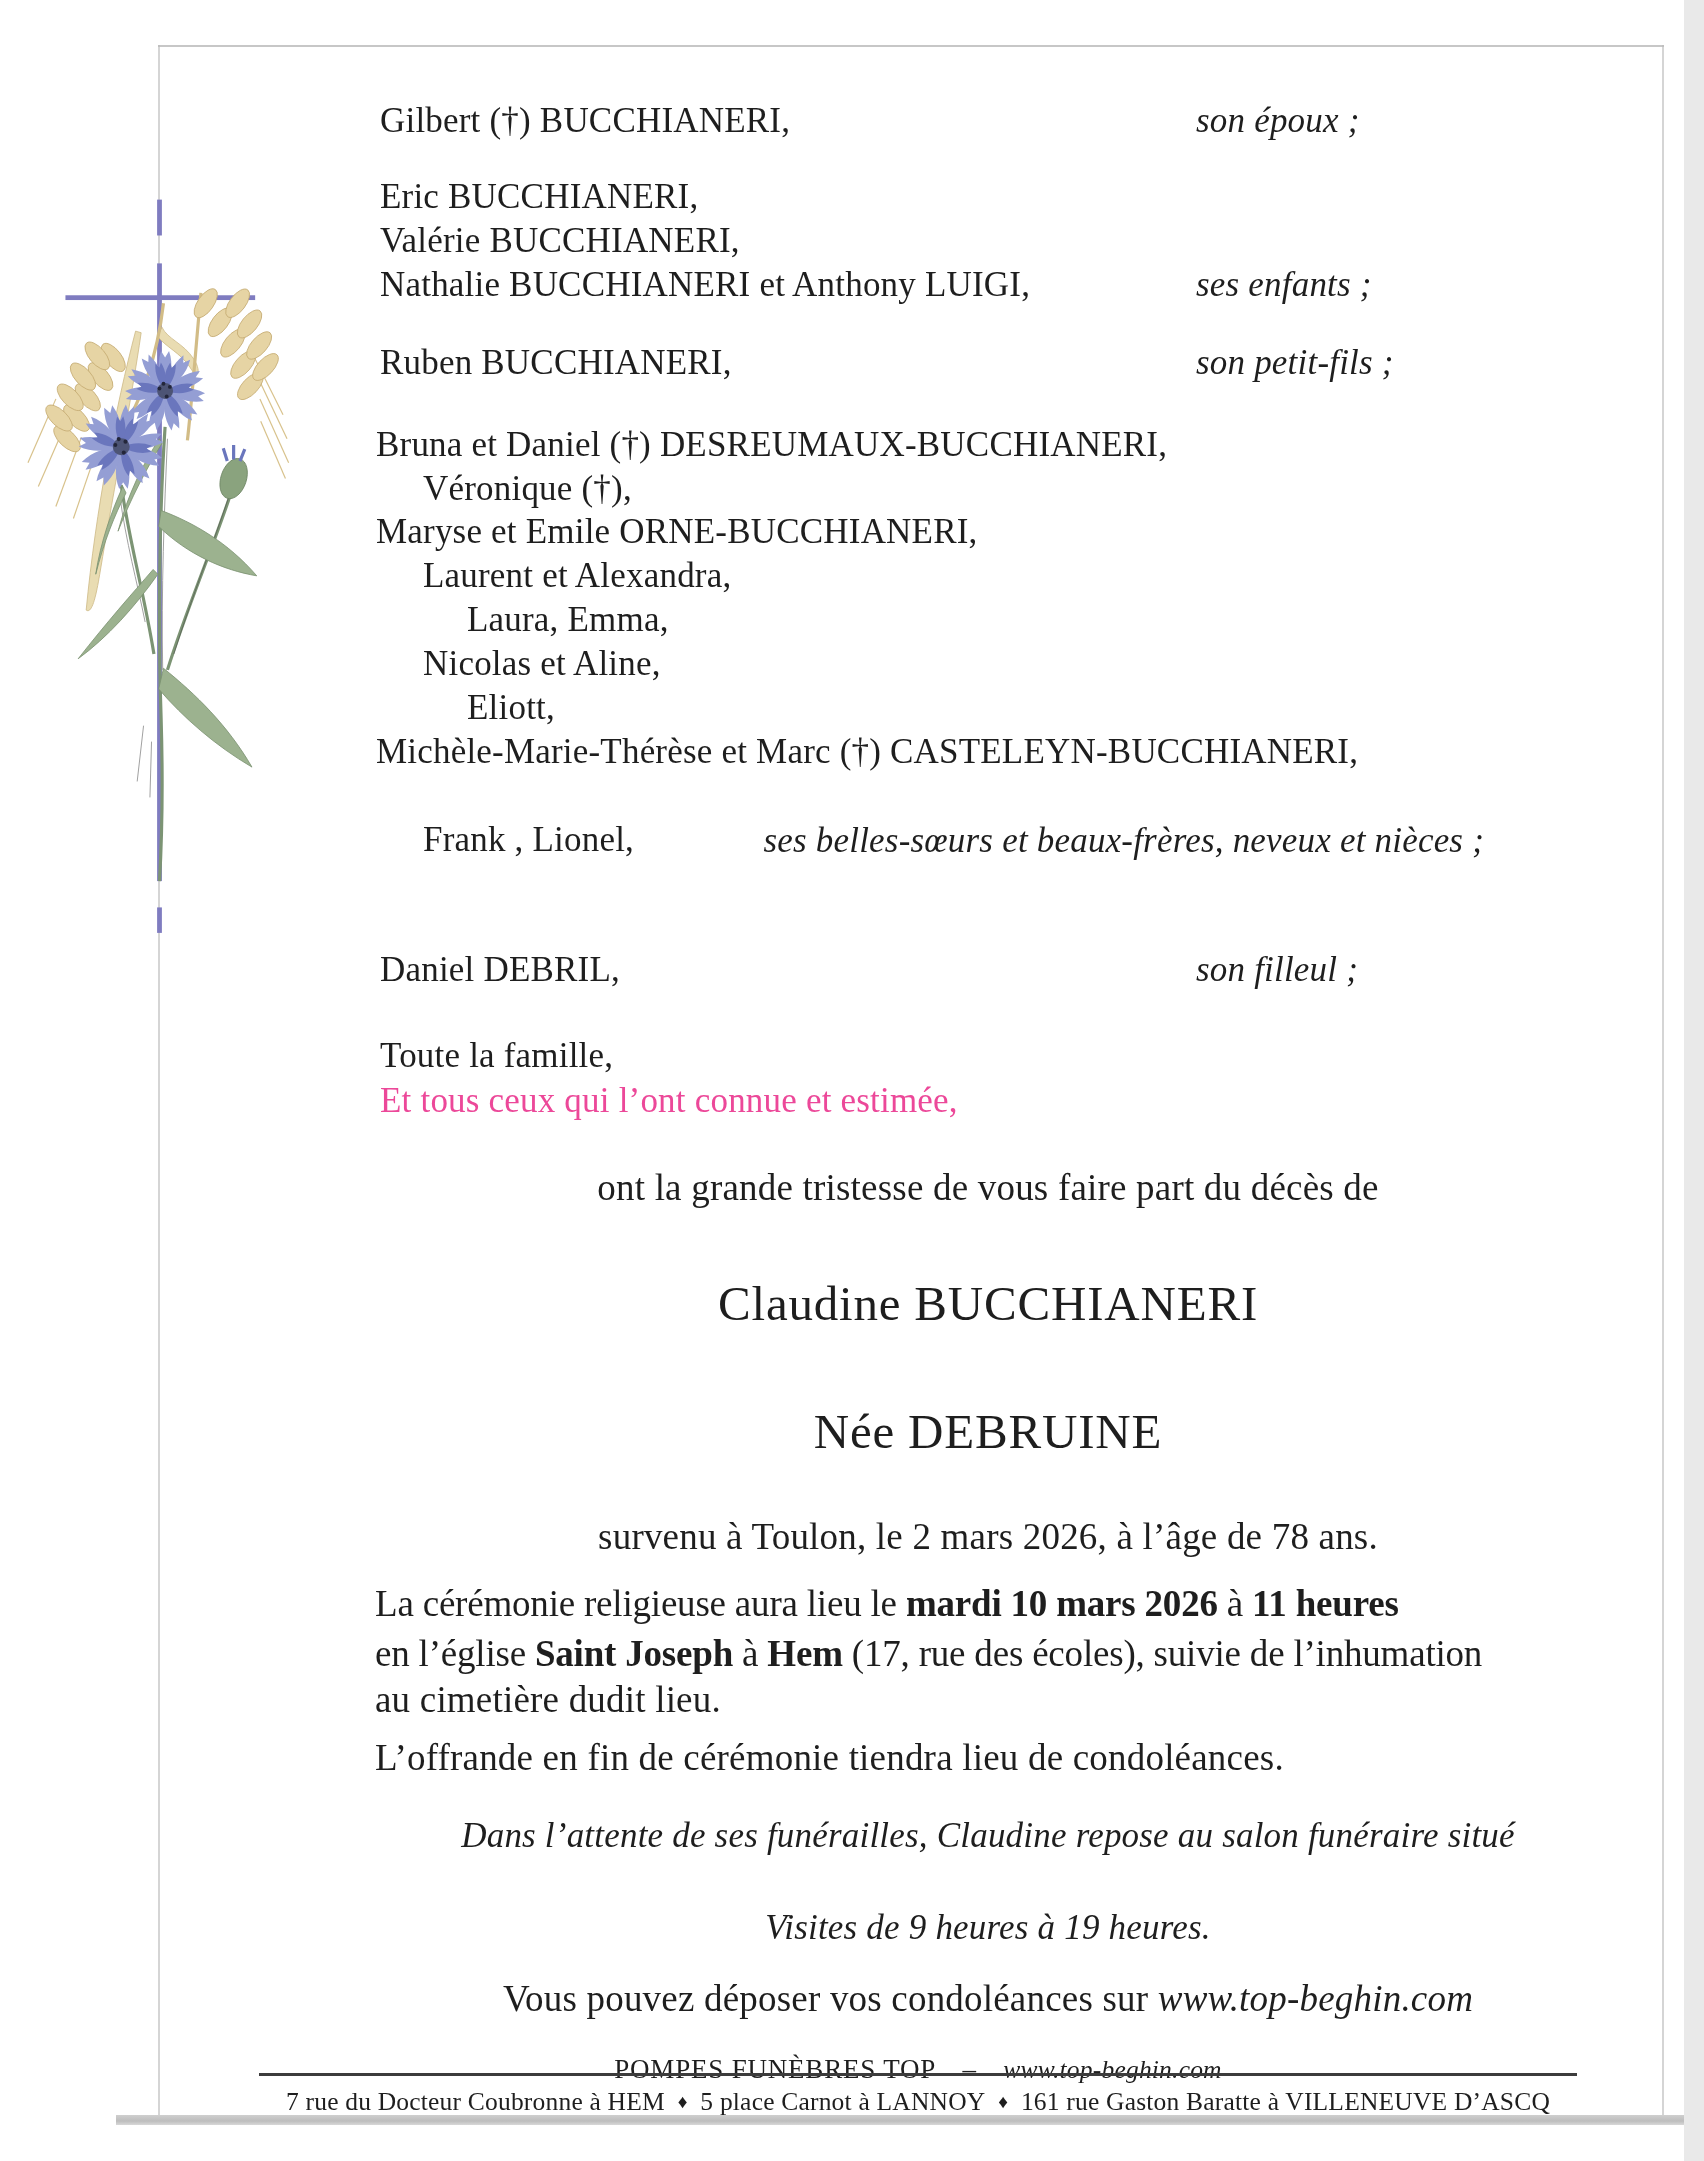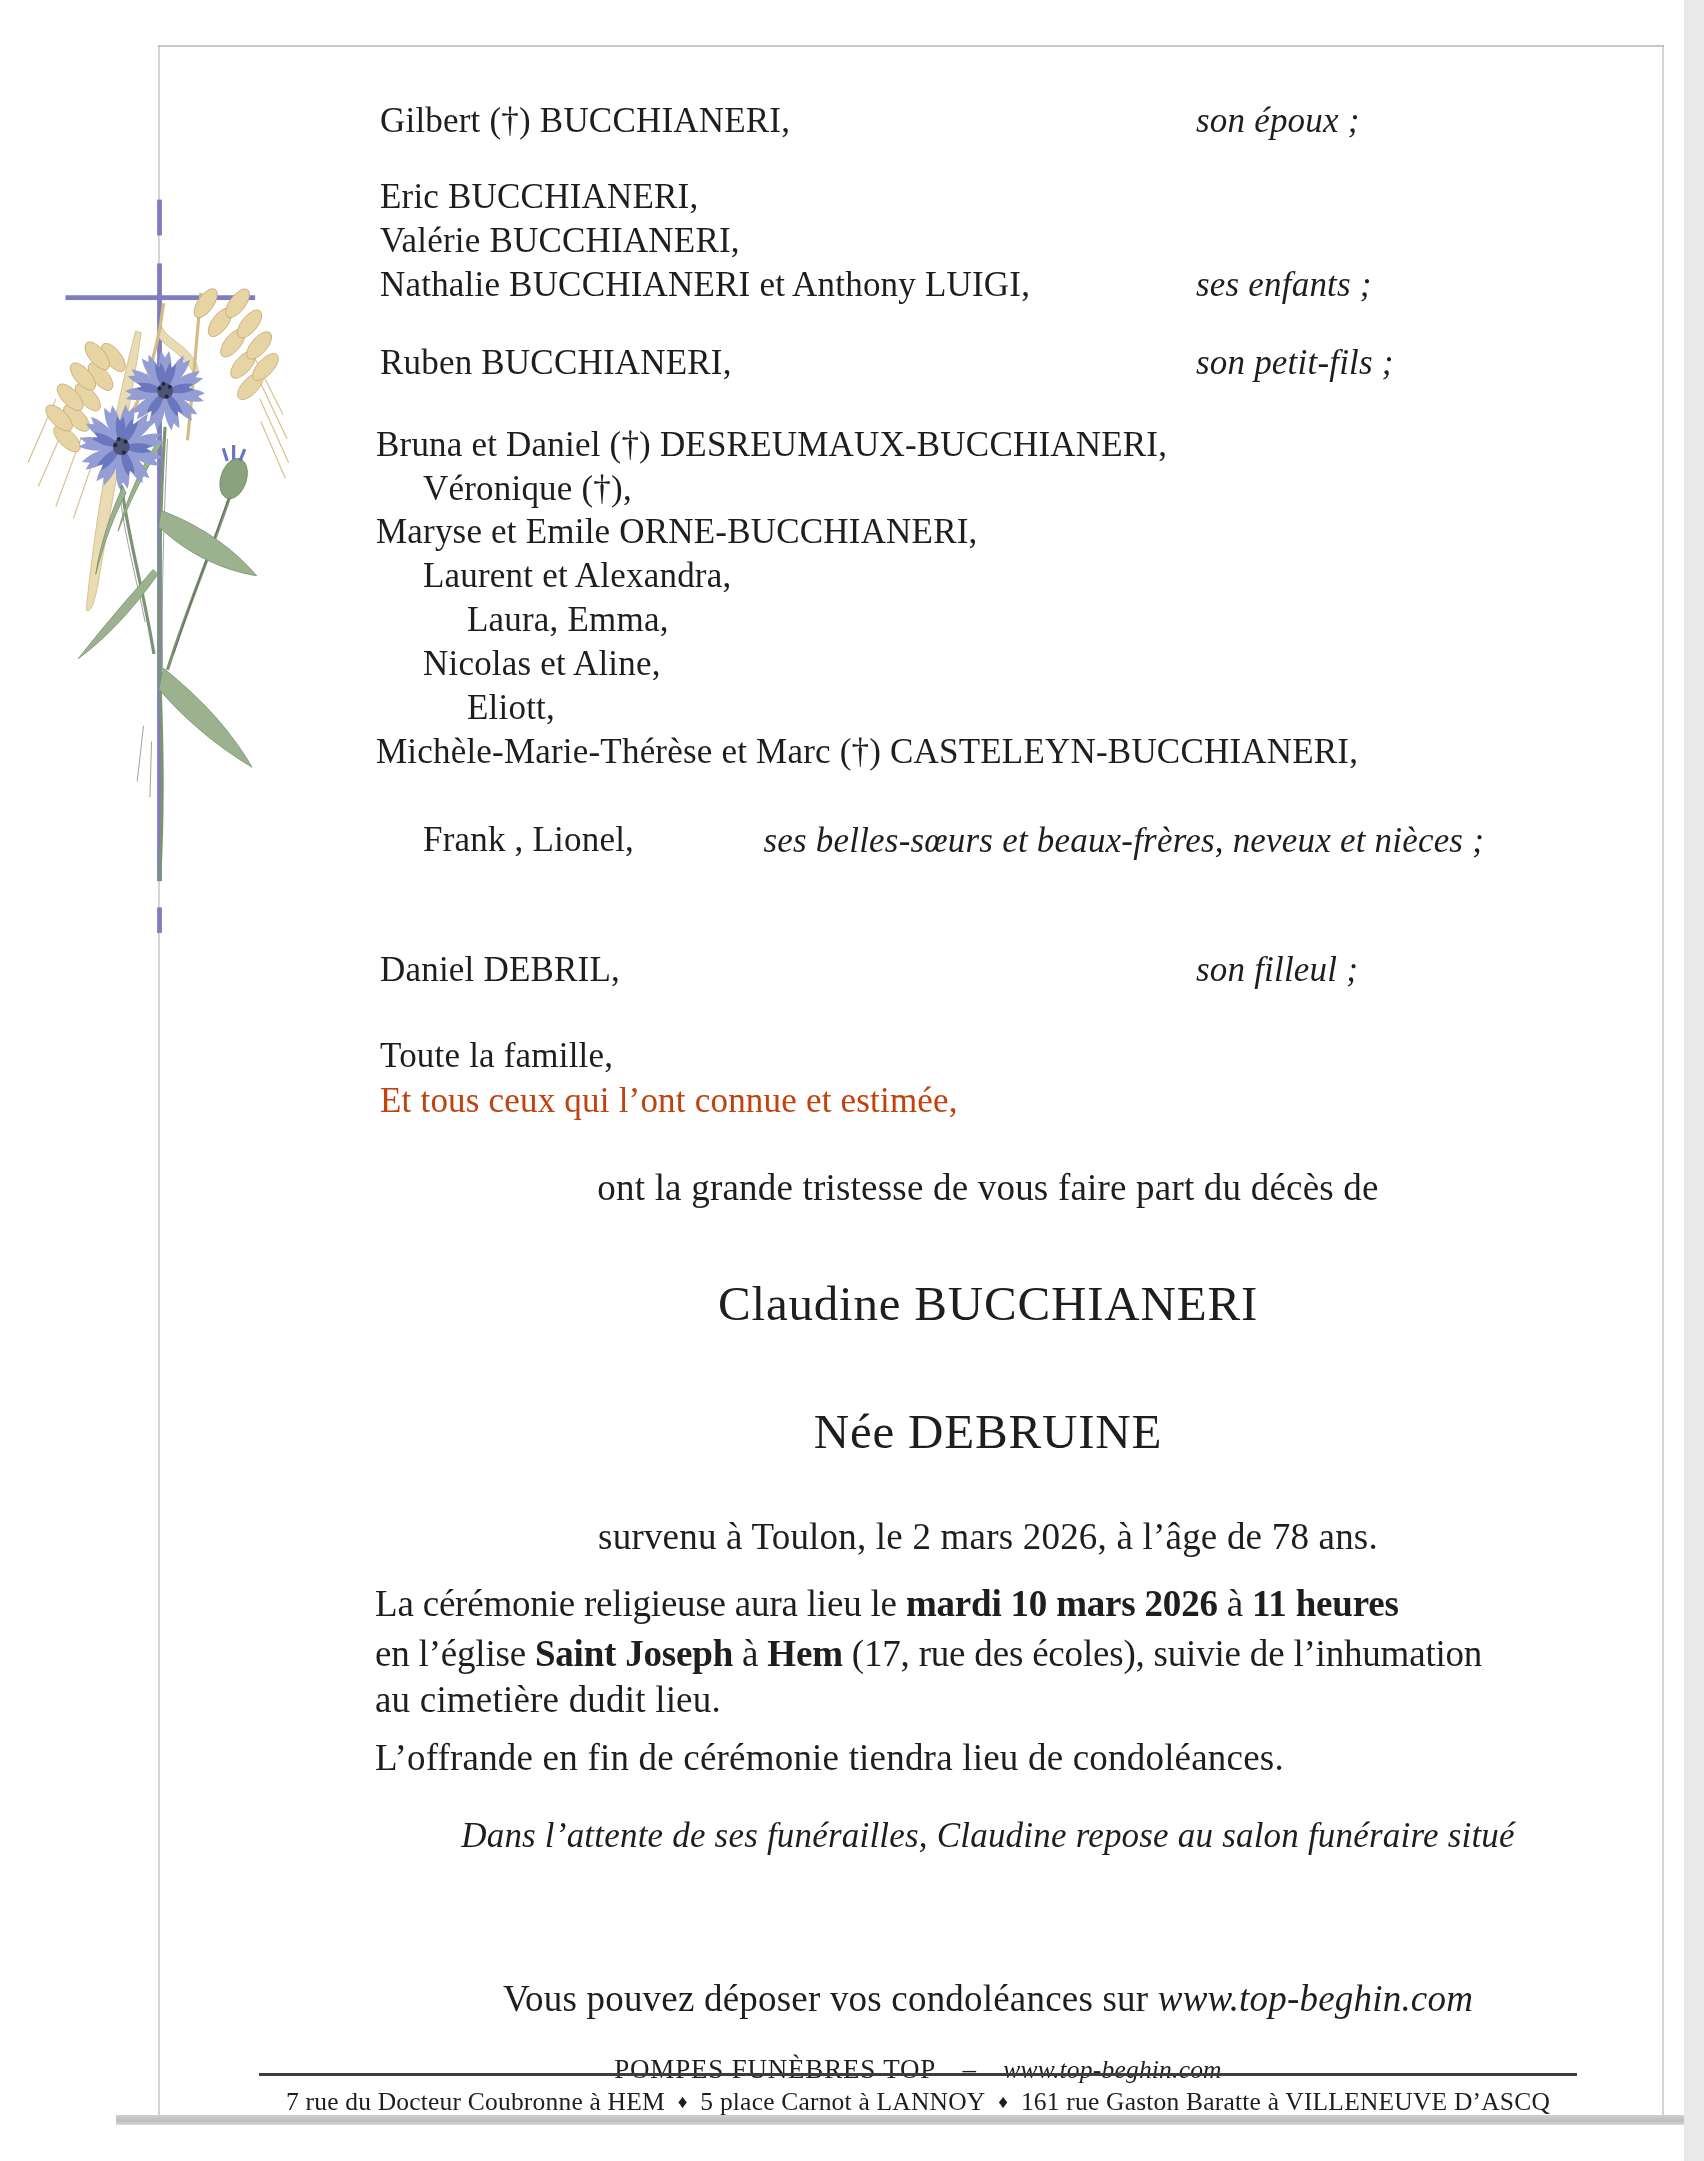--- a/index.html
+++ b/index.html
@@ -11,21 +11,21 @@
     color:#1e1e1e;
     overflow:hidden;
   }
   .line{position:absolute;white-space:nowrap;line-height:1;font-size:35px;letter-spacing:0.2px;}
   .it{font-style:italic;}
   .b{font-weight:bold;}
   .center{text-align:center;left:380px;width:1216px;white-space:nowrap;margin-top:8px;}
   .rightcol{left:1196px;}
   .big{font-size:49px;letter-spacing:0.8px;}
   .med{font-size:37px;}
-  .smear{color:#c2410c;filter:blur(0.6px);}
+  .smear{color:#ec4899;filter:blur(0.6px);}
   .ind0{left:376px;} .ind1{left:423px;} .ind2{left:467px;}
   
   .border-top{position:absolute;left:158px;top:45px;width:1506px;height:1.6px;background:#b4b4b4;opacity:.75;}
   .border-left{position:absolute;left:158px;top:45px;width:1.6px;height:2074px;background:#b9b9b9;opacity:.6;}
   .border-right{position:absolute;left:1662px;top:45px;width:1.6px;height:2074px;background:#b9b9b9;opacity:.6;}
   .scan-band{position:absolute;left:116px;top:2115px;width:1589px;height:10.4px;
     background:linear-gradient(to bottom,#cfcfcf,#bdbdbd 60%,#d8d8d8);}
   .footer-rule{position:absolute;left:259px;top:2073px;width:1318px;height:3.2px;background:#3c3c3c;}
   .footer-company{font-size:27px;letter-spacing:0.8px;}
   .footer-site{font-size:25.5px;font-style:italic;}
@@ -229,20 +229,21 @@
     <span>La cérémonie religieuse aura lieu le </span><span class="b">mardi 10 mars 2026</span><span> à </span><span class="b">11 heures</span>
   </div>
   <div class="line med" style="left:375px;top:1635px;letter-spacing:-0.2px">
     <span>en l’église </span><span class="b">Saint Joseph</span><span> à </span><span class="b">Hem</span><span> (17, rue des écoles), suivie de l’inhumation</span>
   </div>
   <div class="line med" style="left:375px;top:1681px">au cimetière dudit lieu.</div>
 
   <div class="line med" style="left:375px;top:1739px">L’offrande en fin de cérémonie tiendra lieu de condoléances.</div>
 
   <div class="line it center" style="top:1810px">Dans l’attente de ses funérailles, Claudine repose au salon funéraire situé</div>
+  <div class="line it center" style="top:1902px">Visites de 9 heures à 19 heures.</div>
 
   <div class="line med center" style="top:1972px">
     <span>Vous pouvez déposer vos condoléances sur </span><span class="it">www.top-beghin.com</span>
   </div>
 
   <div class="line center" style="top:2041px;left:259px;width:1318px">
     <span class="footer-company">POMPES FUNÈBRES TOP</span>
     <span class="footer-company" style="margin:0 17.5px">–</span>
     <span class="footer-site">www.top-beghin.com</span>
   </div>

